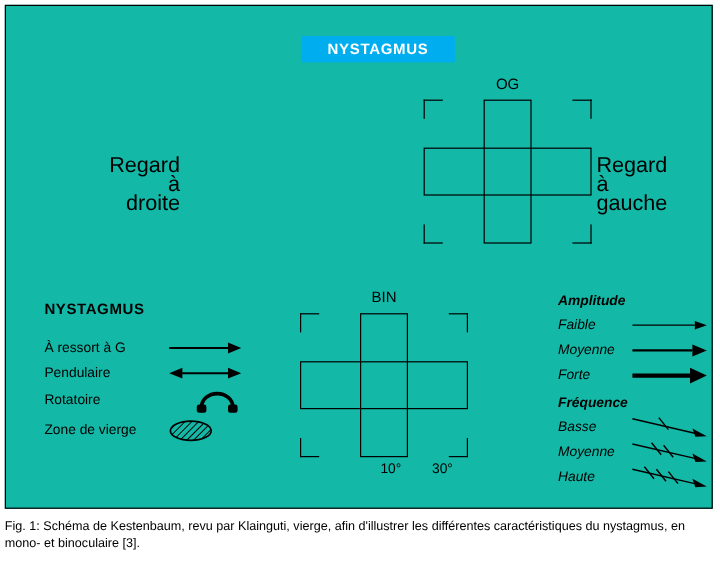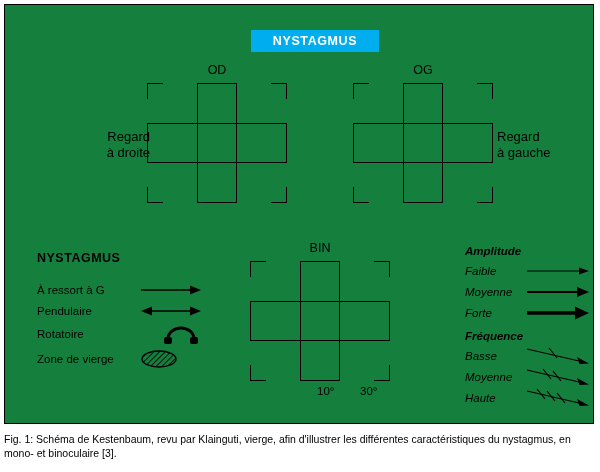--- a/index.html
+++ b/index.html
@@ -17,21 +17,21 @@
   }
 
   #figure-frame {
     position: absolute;
     left: 4px;
     top: 4px;
     width: 590px;
     height: 420px;
     border: 1px solid #000;
     box-sizing: border-box;
-    background: #15803d;
+    background: #14b8a6;
   }
 
   
   #title-badge {
     position: absolute;
     left: 246px;
     top: 25px;
     width: 128px;
     height: 22px;
     background: #00AEEF;
@@ -92,21 +92,21 @@
   }
 
   
   #cross-od  { left: 142px; top: 78px;  width: 140px; height: 120px; }
   #cross-og  { left: 348px; top: 78px;  width: 140px; height: 120px; }
   #cross-bin { left: 245px; top: 256px; width: 140px; height: 120px; }
 
   
   .gaze-label {
     position: absolute;
-    font-size: 13px;
+    font-size: 18px;
     line-height: 16px;
   }
   #gaze-right { left: 85px; top: 124px; width: 60px; text-align: right; }
   #gaze-left  { left: 492px; top: 124px; width: 70px; text-align: left; }
 
   
   .deg {
     position: absolute;
     font-size: 11.5px;
   }
@@ -187,29 +187,20 @@
 </style>
 </head>
 <body>
 
 <div id="figure-frame">
 
   <div id="title-badge">
     <span>NYSTAGMUS</span>
   </div>
 
-  <div class="cross" id="cross-od">
-    <div class="cross-label">OD</div>
-    <div class="brk tl"></div>
-    <div class="brk tr"></div>
-    <div class="brk bl"></div>
-    <div class="brk br"></div>
-    <div class="c-h"></div>
-    <div class="c-v"></div>
-  </div>
 
   <div class="cross" id="cross-og">
     <div class="cross-label">OG</div>
     <div class="brk tl"></div>
     <div class="brk tr"></div>
     <div class="brk bl"></div>
     <div class="brk br"></div>
     <div class="c-h"></div>
     <div class="c-v"></div>
   </div>

